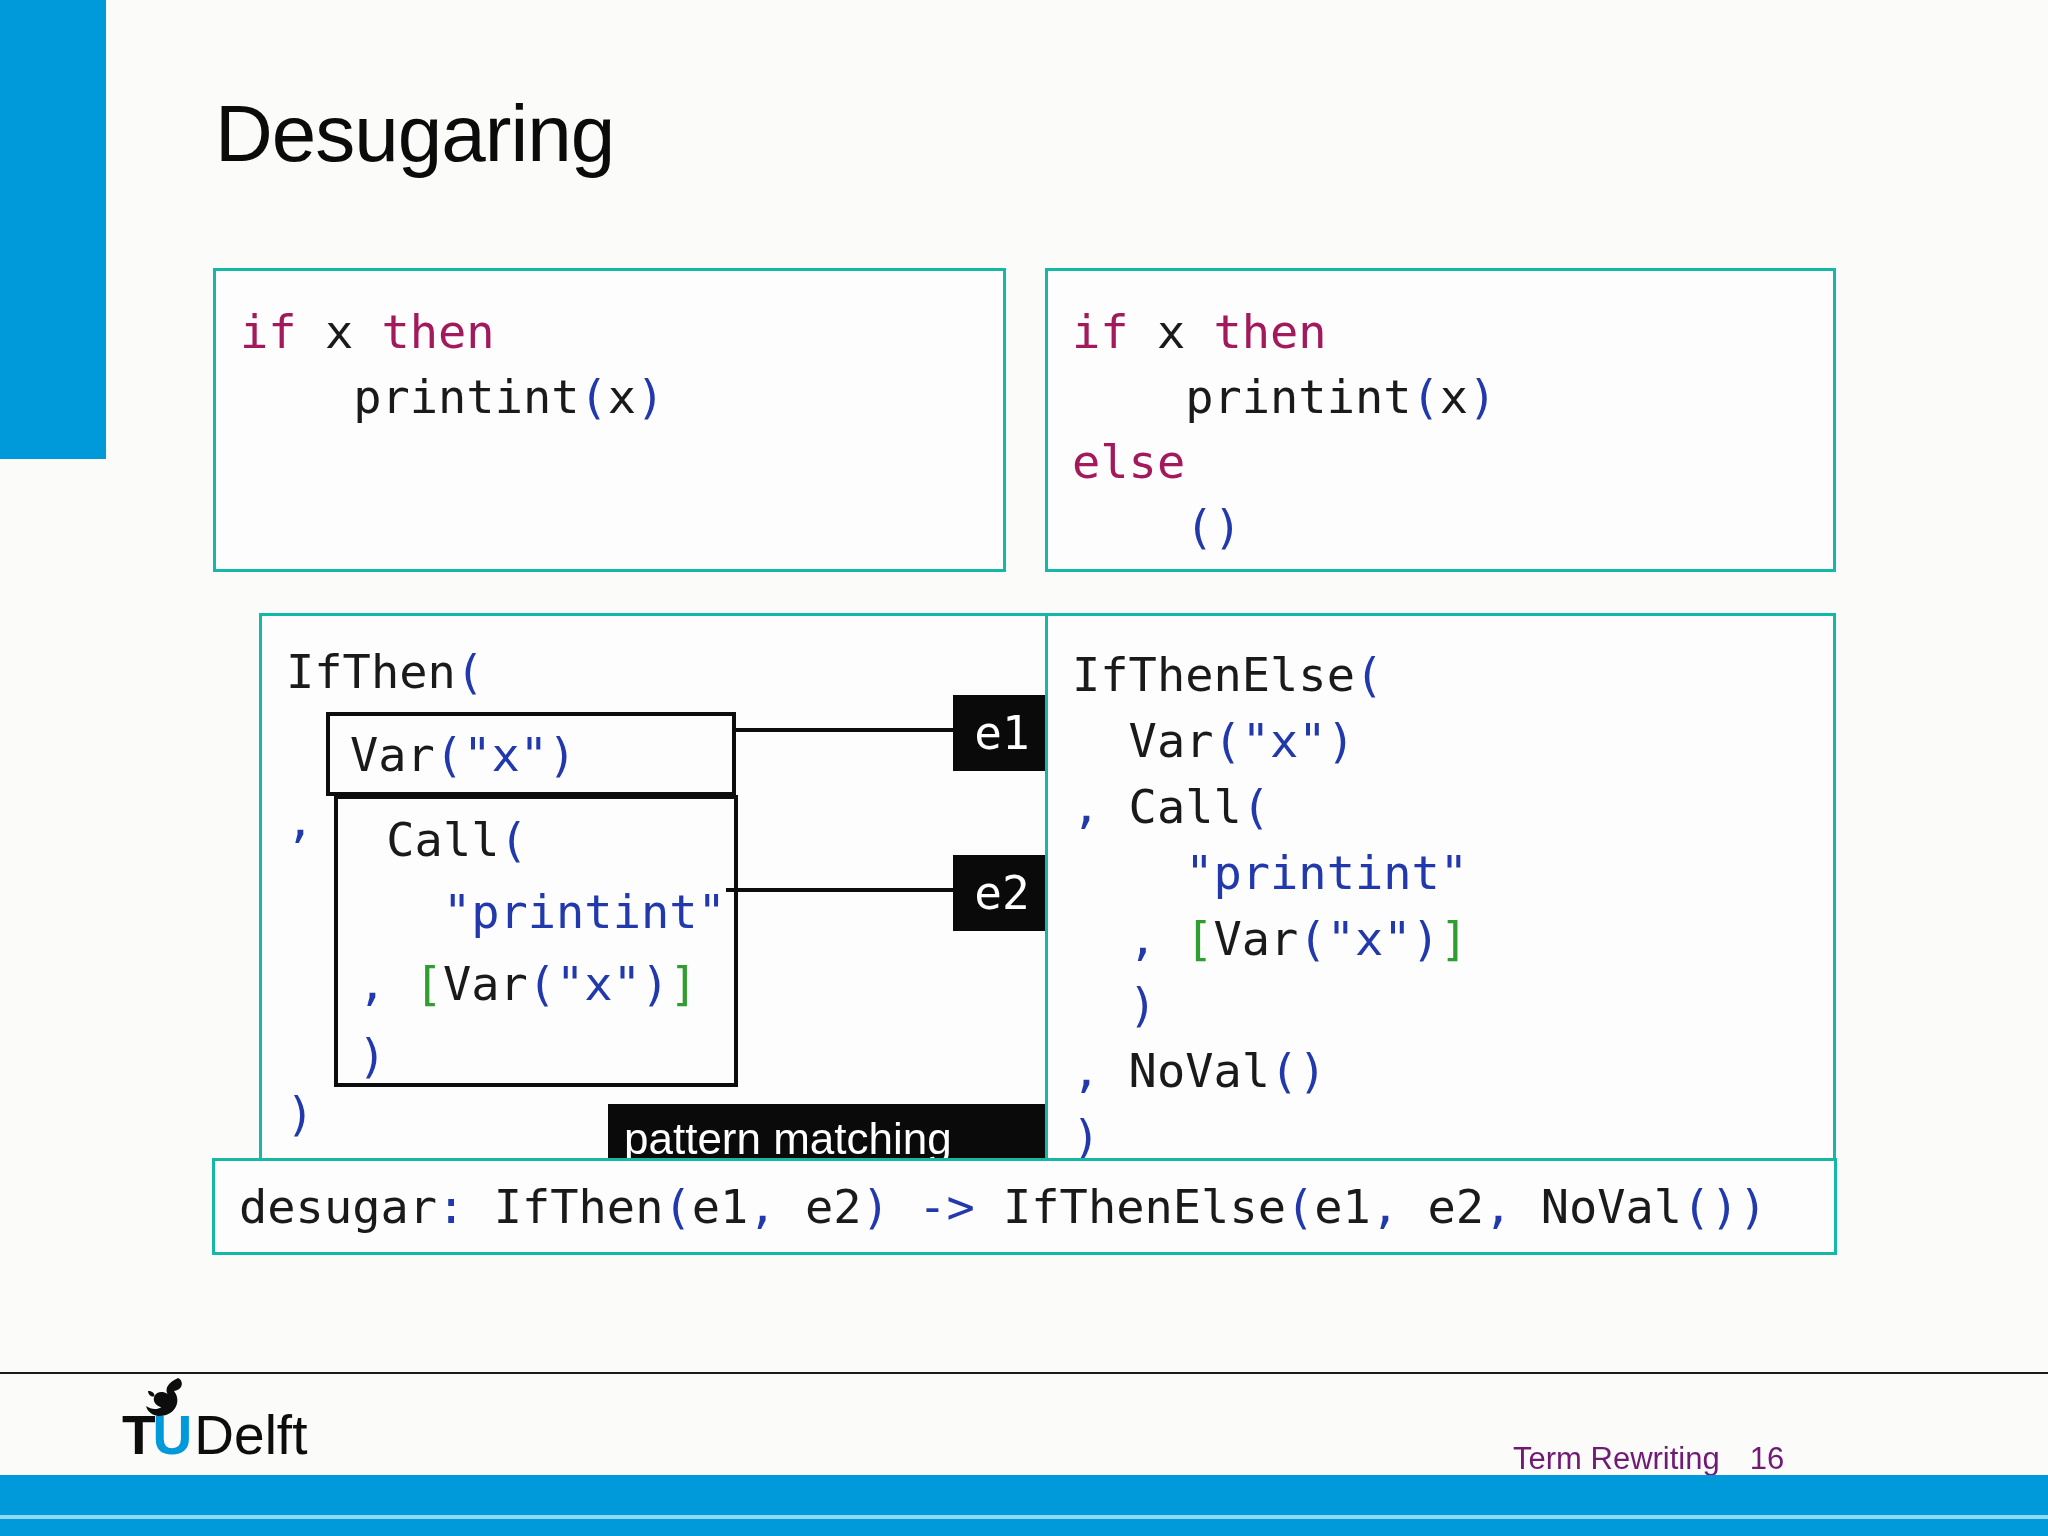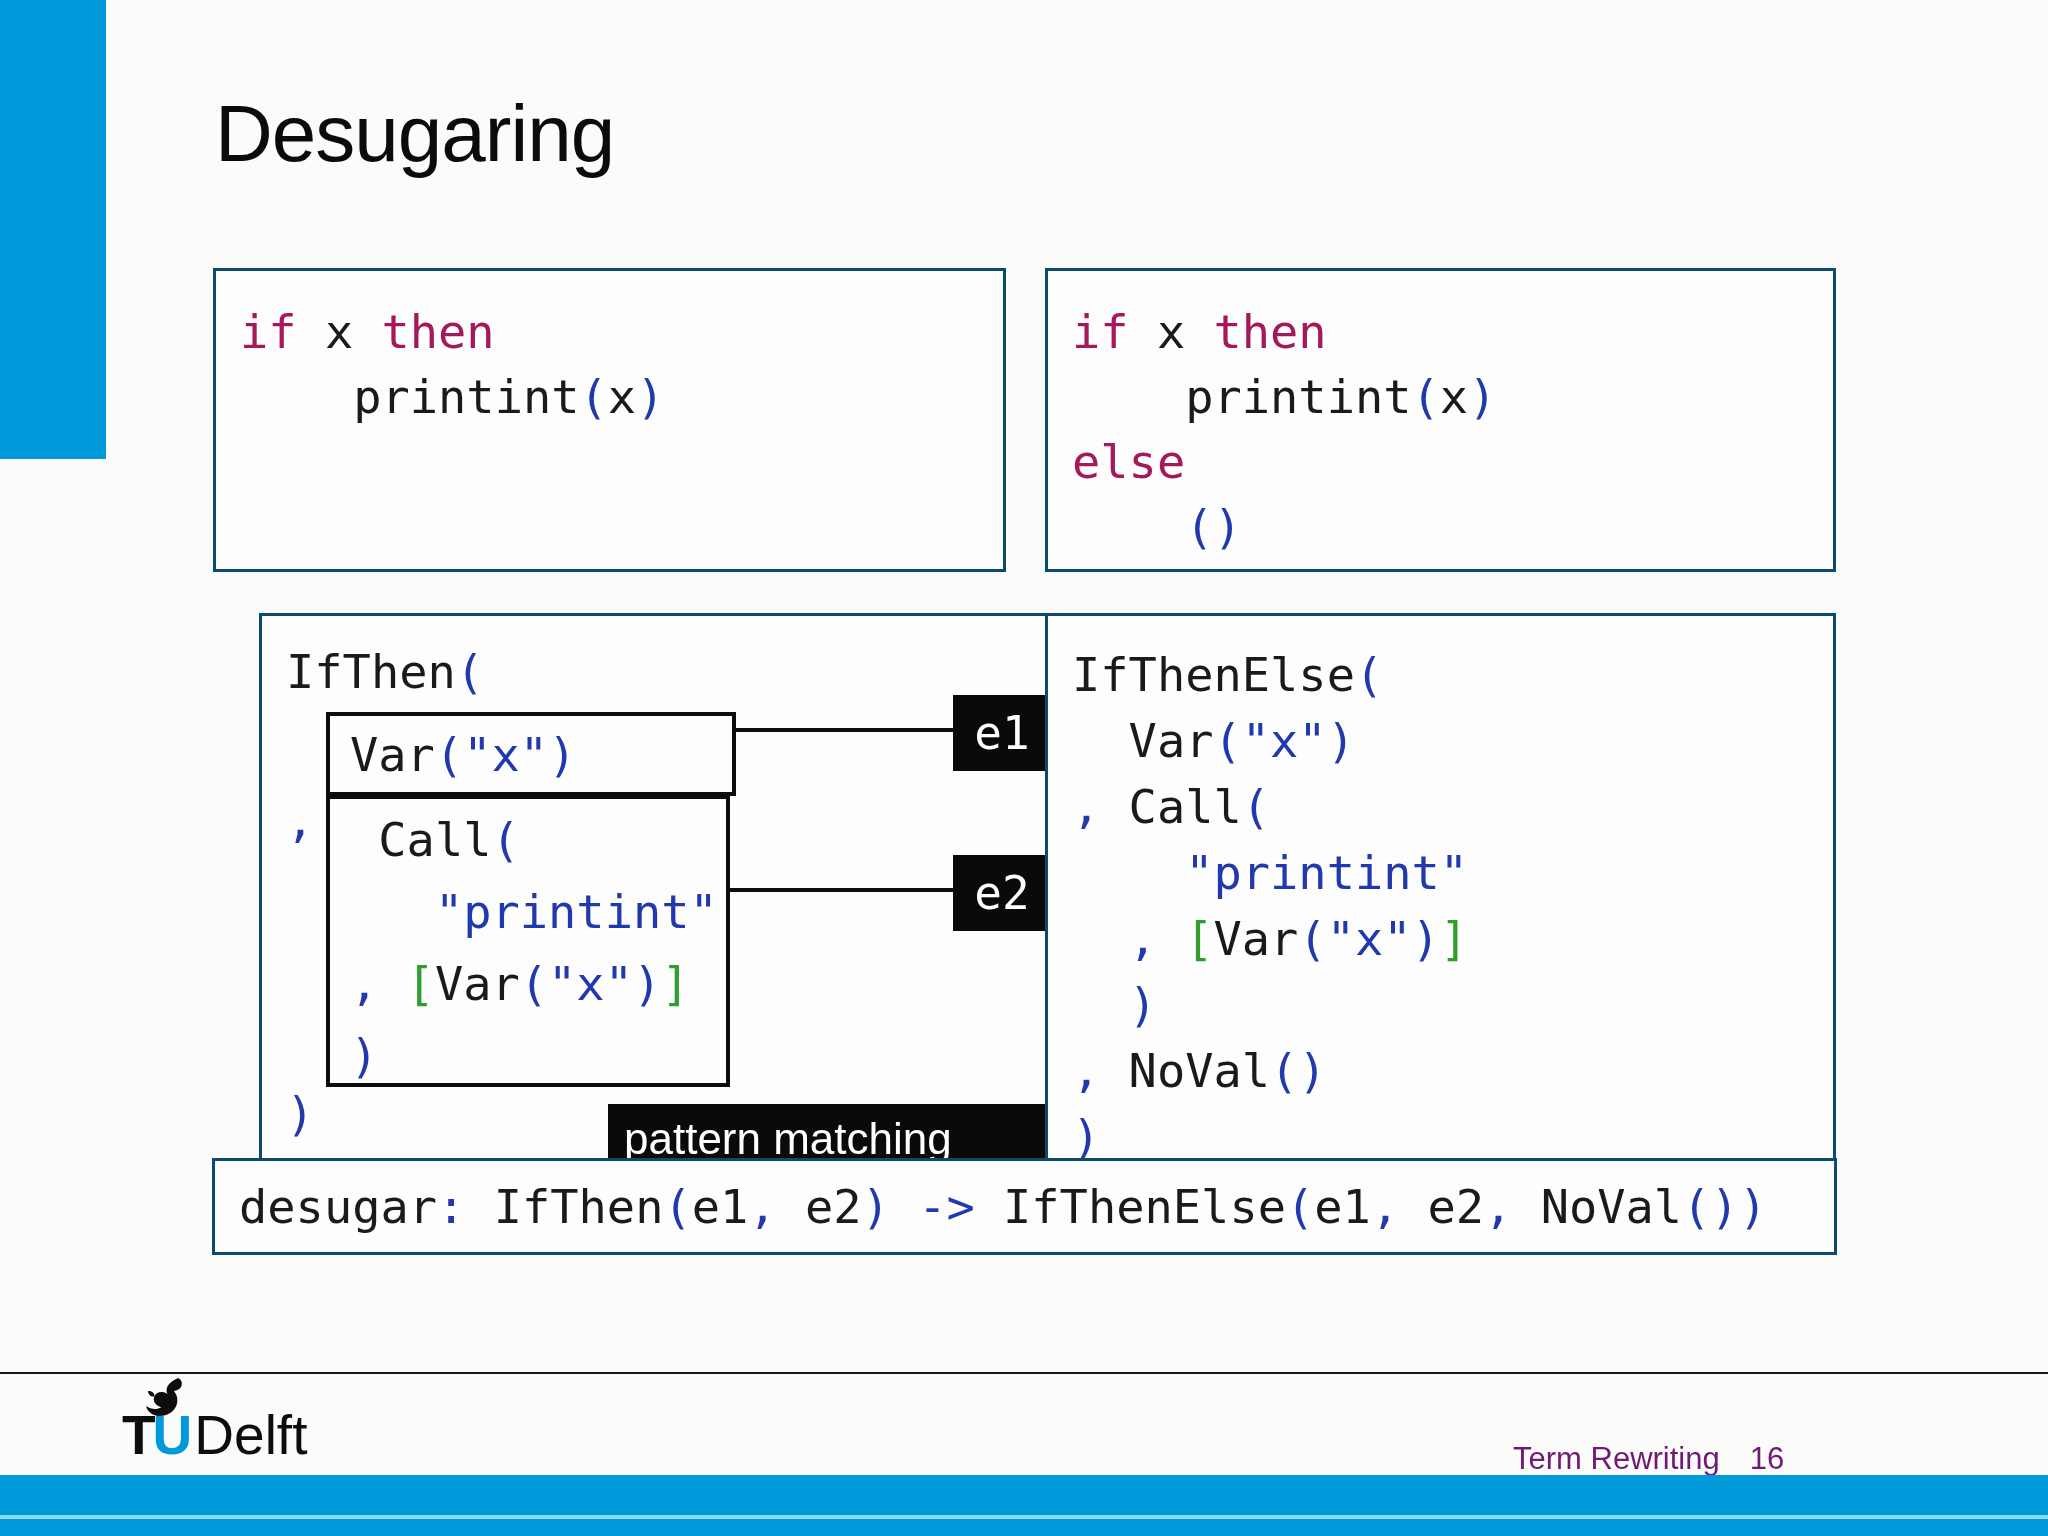--- a/index.html
+++ b/index.html
@@ -5,21 +5,21 @@
   html,body{margin:0;padding:0;}
   body{background:#888;}
   .slide{position:relative;width:2048px;height:1536px;background:#fbfbfa;overflow:hidden;
          font-family:"Liberation Sans",sans-serif;}
   
   .accent-left{position:absolute;left:0;top:0;width:106px;height:459px;background:#009ADB;}
   
   .title{position:absolute;left:215px;top:88px;font-size:80px;font-weight:400;color:#0b0b0b;
          letter-spacing:-1px;margin:0;}
   
-  .box{position:absolute;background:#fdfdfd;border:3px solid #0c4a6e;box-sizing:border-box;}
+  .box{position:absolute;background:#fdfdfd;border:3px solid #14b8a6;box-sizing:border-box;}
   .code{font-family:"DejaVu Sans Mono",monospace;font-size:47px;color:#1a1a1a;}
   .cl{white-space:pre;}
   .tk-t{color:#1a1a1a;}
   .tk-k{color:#A3195B;}
   .tk-p{color:#2139AC;}
   .tk-s{color:#2139AC;}
   .tk-b{color:#2F9E2F;}
   
   .box-sugar1{left:213px;top:268px;width:793px;height:304px;}
   .box-sugar2{left:1045px;top:268px;width:791px;height:304px;}
@@ -29,21 +29,21 @@
   .box-ast1{left:213px;top:613px;width:793px;height:563px;margin-left:46px;}
   .box-ast2{left:1045px;top:613px;width:791px;height:563px;}
   .ast2-code{padding:26px 0 0 24px;}
   .ast2-code .cl{height:66px;line-height:66px;}
   
   .box-ast1 .hdr{position:absolute;left:24px;top:26px;white-space:pre;line-height:60px;}
   .inner{position:absolute;border:4px solid #0d0d0d;box-sizing:border-box;background:#fdfdfd;}
   .inner1{left:64px;top:96px;width:410px;height:84px;display:flex;align-items:center;
           padding-left:20px;white-space:pre;}
   .comma-out{position:absolute;left:24px;top:175px;line-height:60px;white-space:pre;}
-  .inner2{left:64px;top:179px;width:404px;height:292px;padding:8px 0 0 20px;}
+  .inner2{left:72px;top:179px;width:404px;height:292px;padding:8px 0 0 20px;}
   .inner2 .cl{height:72px;line-height:66px;}
   .close-out{position:absolute;left:24px;top:468px;line-height:60px;white-space:pre;}
   .hline{position:absolute;height:4px;background:#0d0d0d;}
   .hline-e1{left:470px;top:112px;width:224px;}
   .hline-e2{left:464px;top:272px;width:230px;}
   .elabel{position:absolute;width:98px;height:76px;background:#0a0a0a;color:#ffffff;
           font-family:"DejaVu Sans Mono",monospace;font-size:46px;display:flex;
           align-items:center;justify-content:center;}
   .elabel-e1{left:691px;top:79px;}
   .elabel-e2{left:691px;top:239px;}

